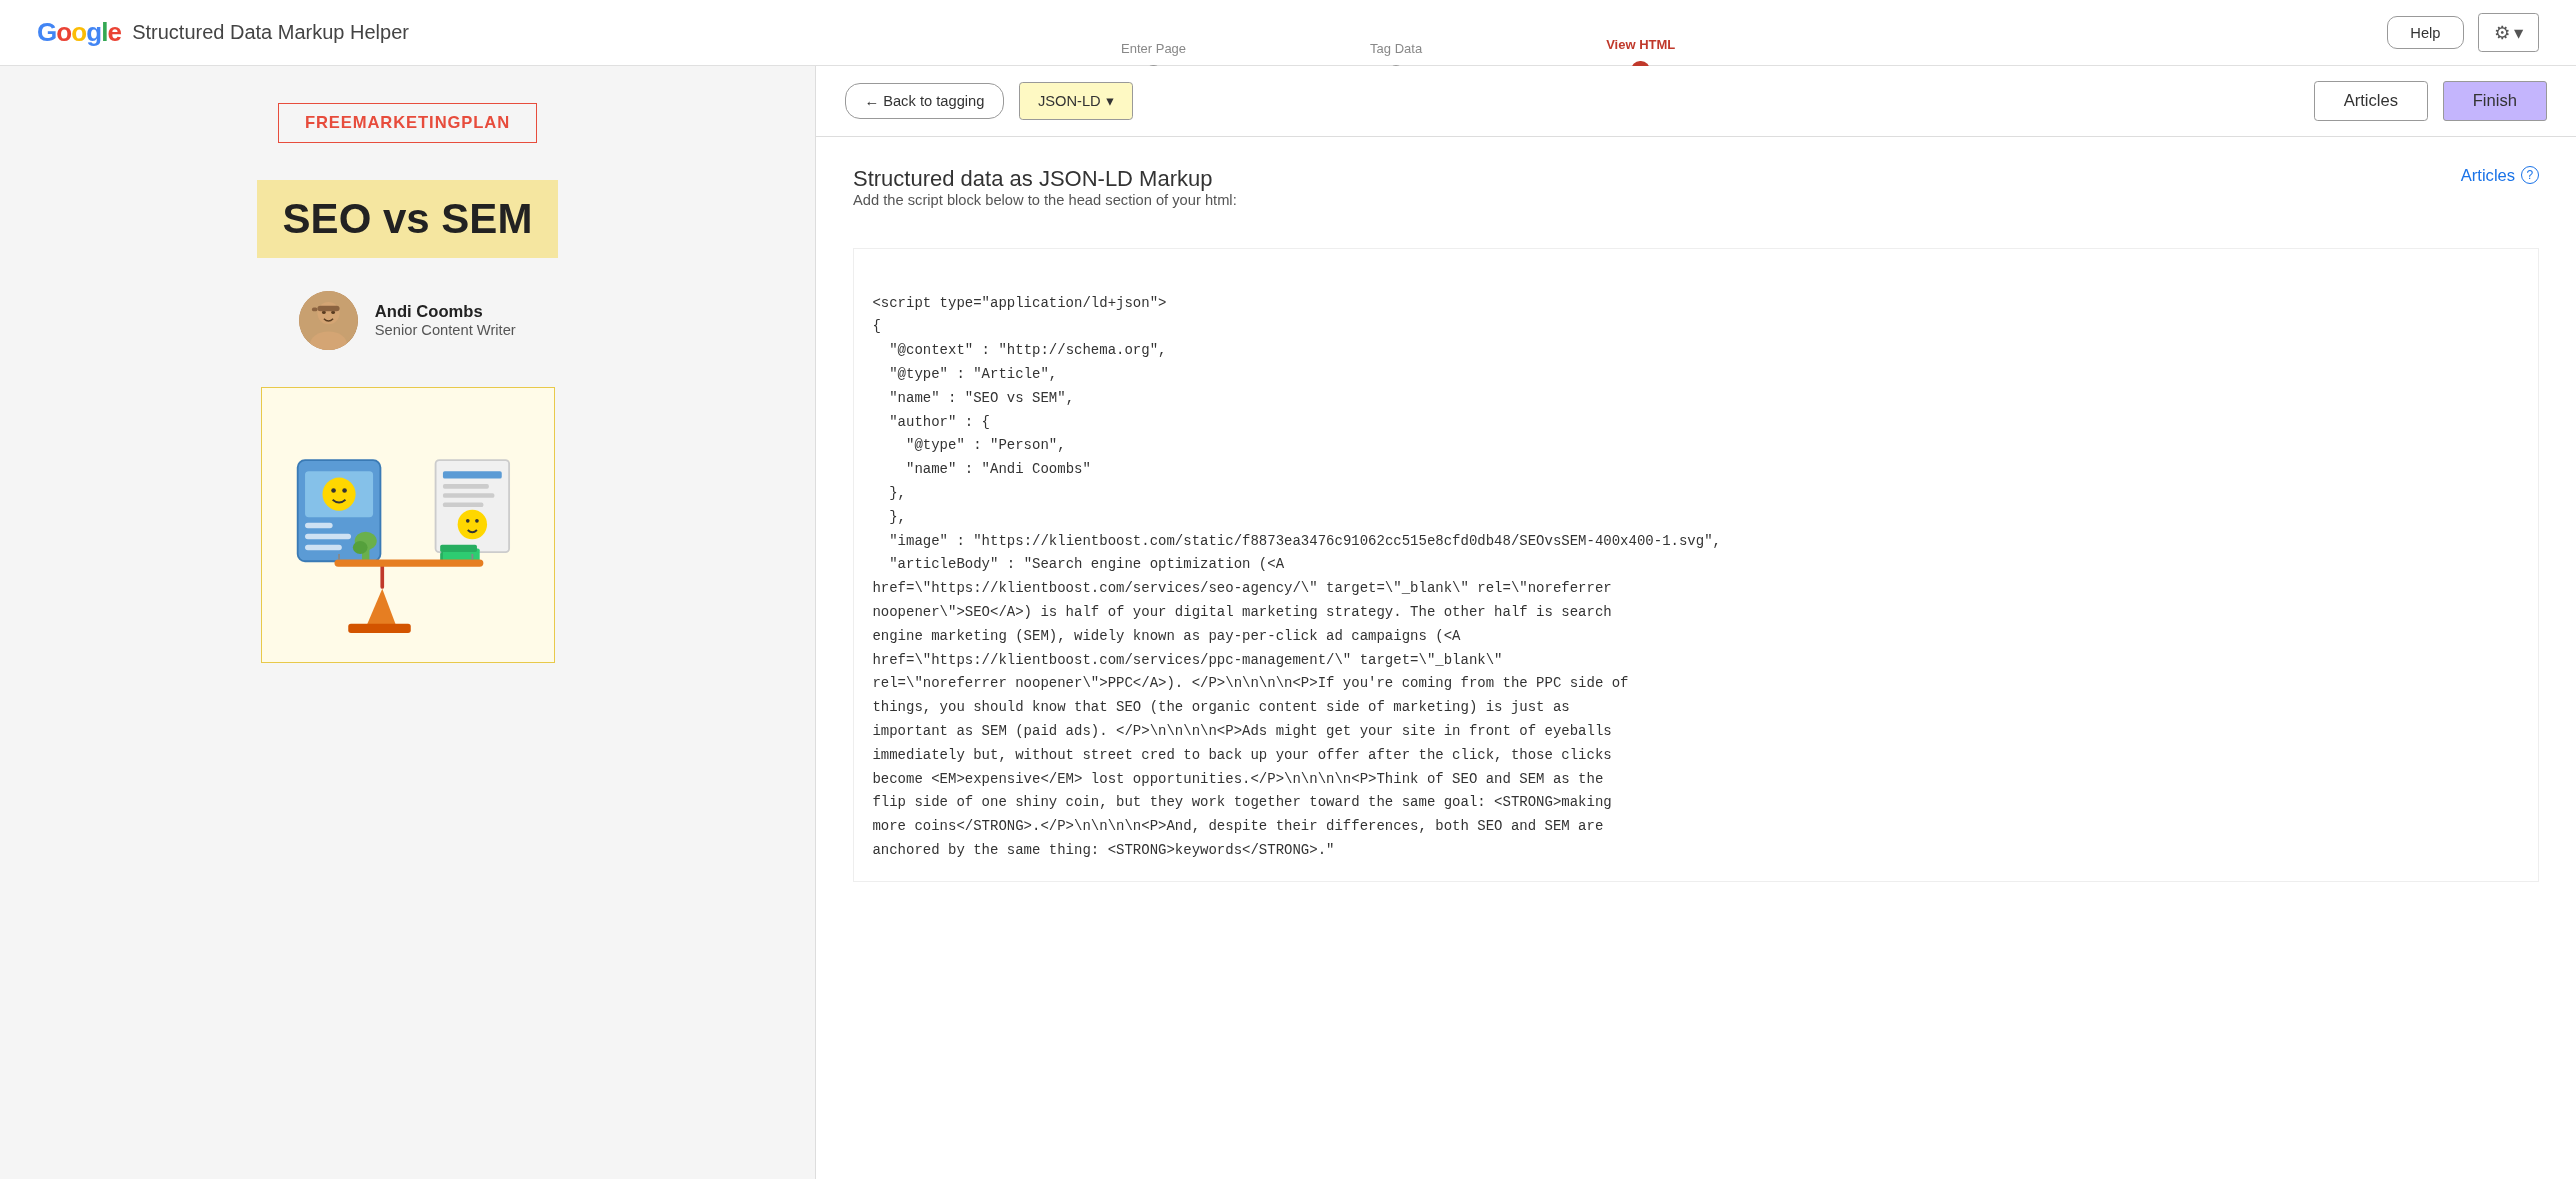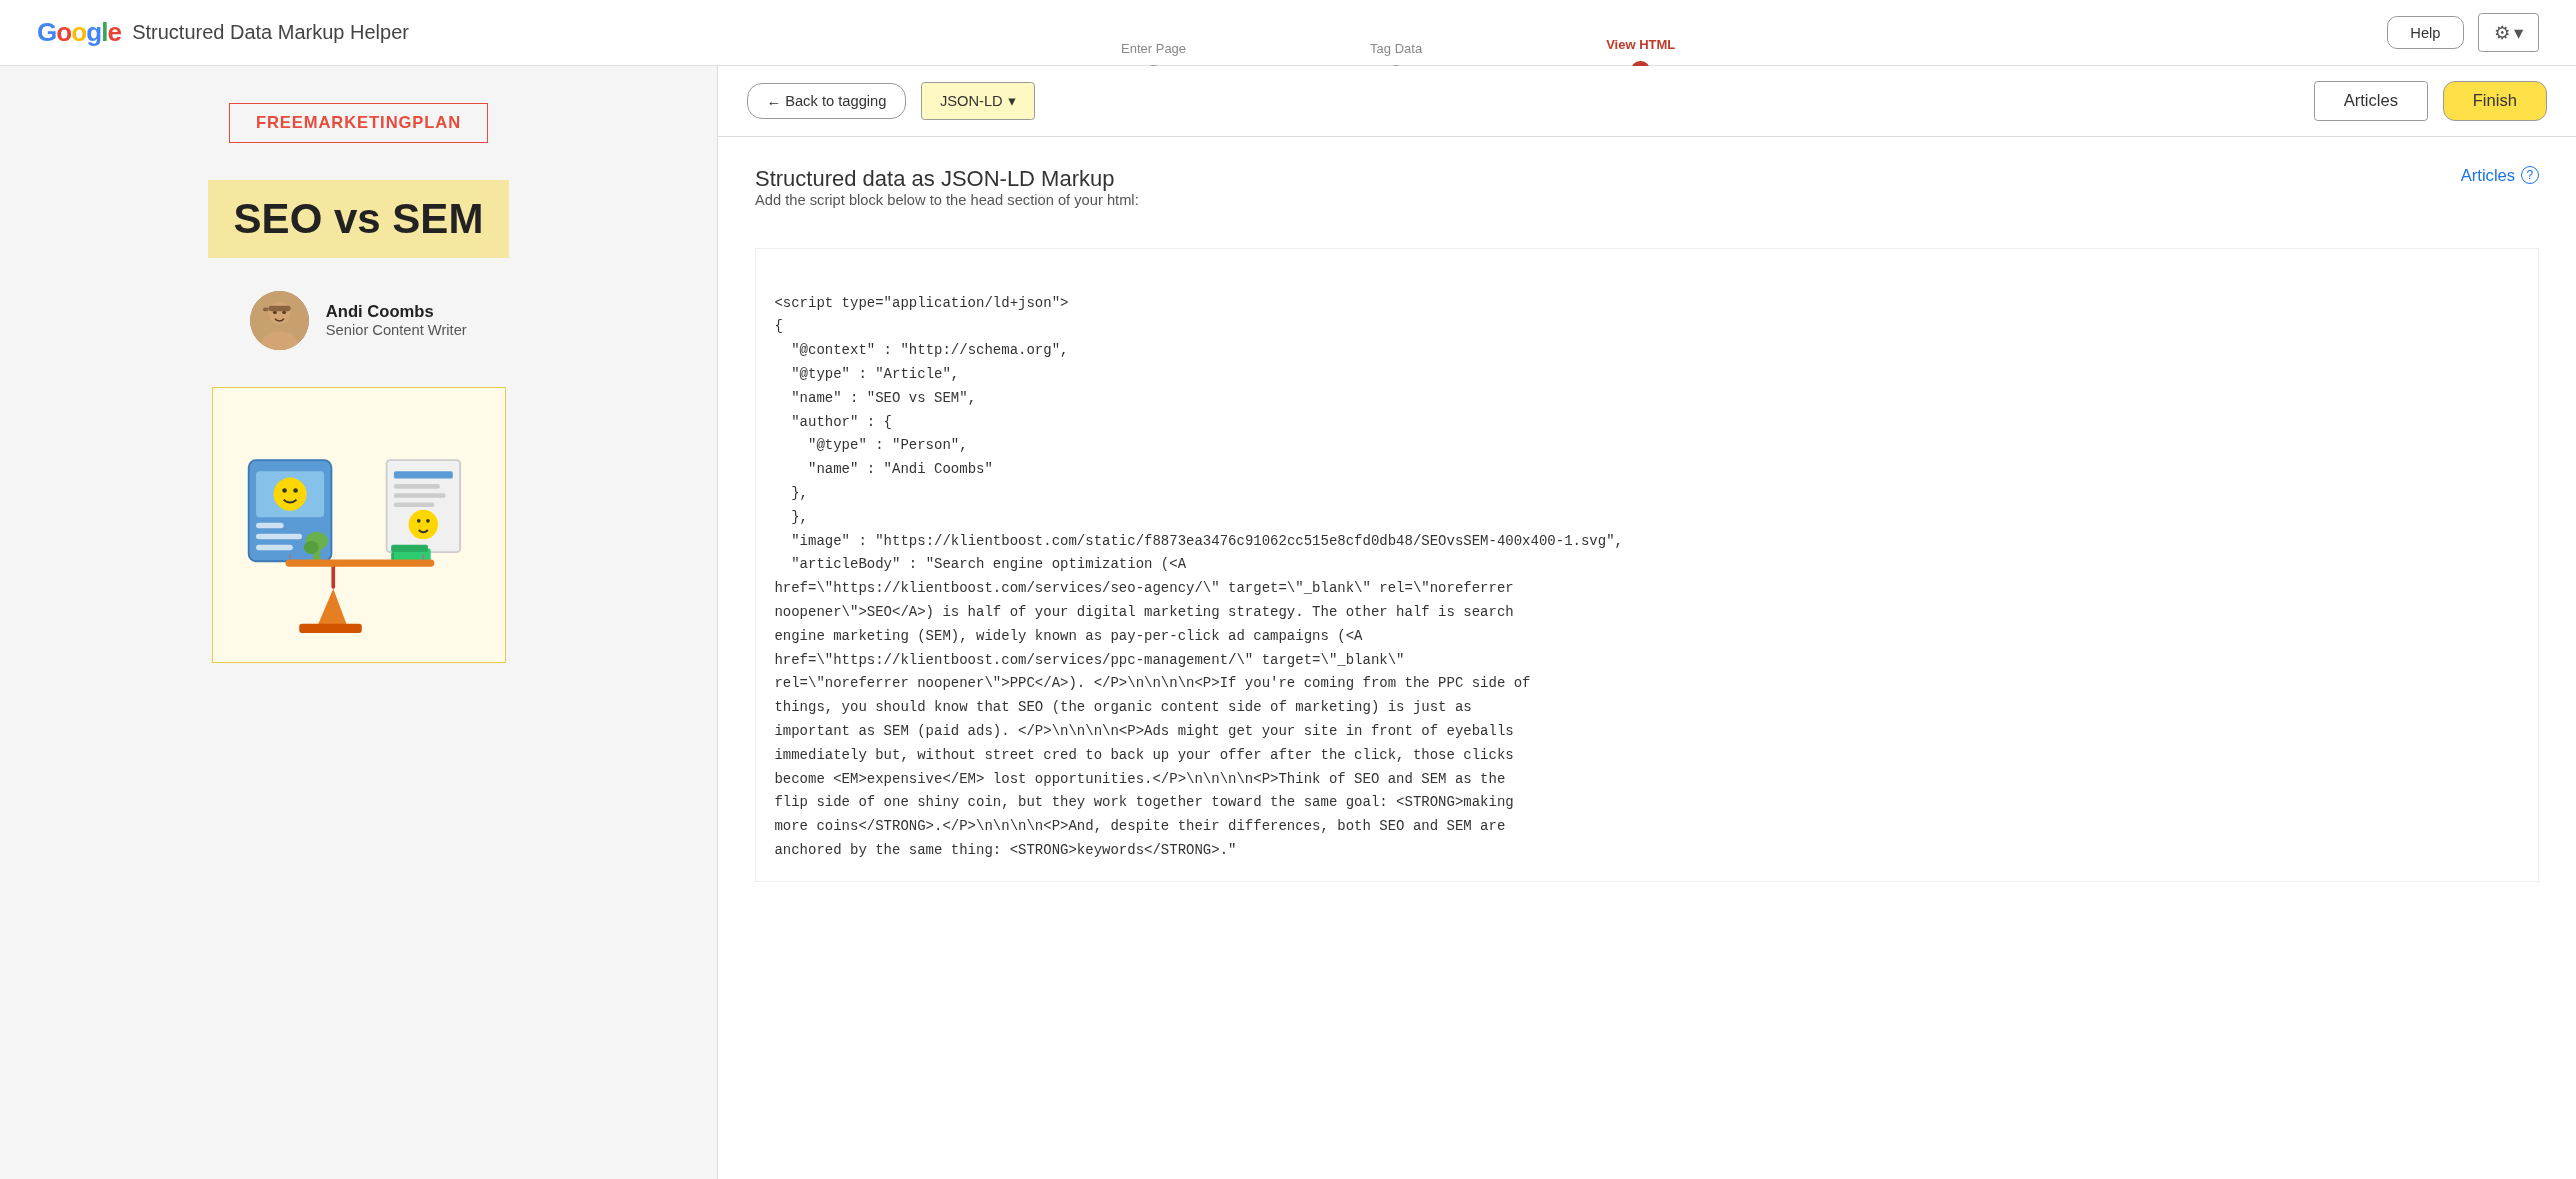--- a/index.html
+++ b/index.html
@@ -66,21 +66,21 @@
     }
 
     
     #main {
       display: flex;
       height: calc(1179px - 66px);
     }
 
     
     #left-panel {
-      width: 718px;
+      width: 816px;
       background: #f5f5f5;
       overflow-y: auto;
       display: flex;
       flex-direction: column;
       align-items: center;
       padding: 37px 18.4px;
       border-right: 0.9px solid #ddd;
     }
 
     .promo-badge {
@@ -199,22 +199,22 @@
       border: 0.9px solid #999;
       border-radius: 3.7px;
       background: #fff;
       font-size: 16.6px;
       cursor: pointer;
       color: #333;
     }
     .finish-btn {
       padding: 9.2px 29px;
       border: 0.9px solid #999;
-      border-radius: 12px;
-      background: #fde047;
+      border-radius: 3px;
+      background: #c4b5fd;
       font-size: 16.6px;
       cursor: pointer;
       color: #333;
     }
 
     
     #content-area {
       padding: 29px 37px;
       flex: 1;
       overflow-y: auto;

